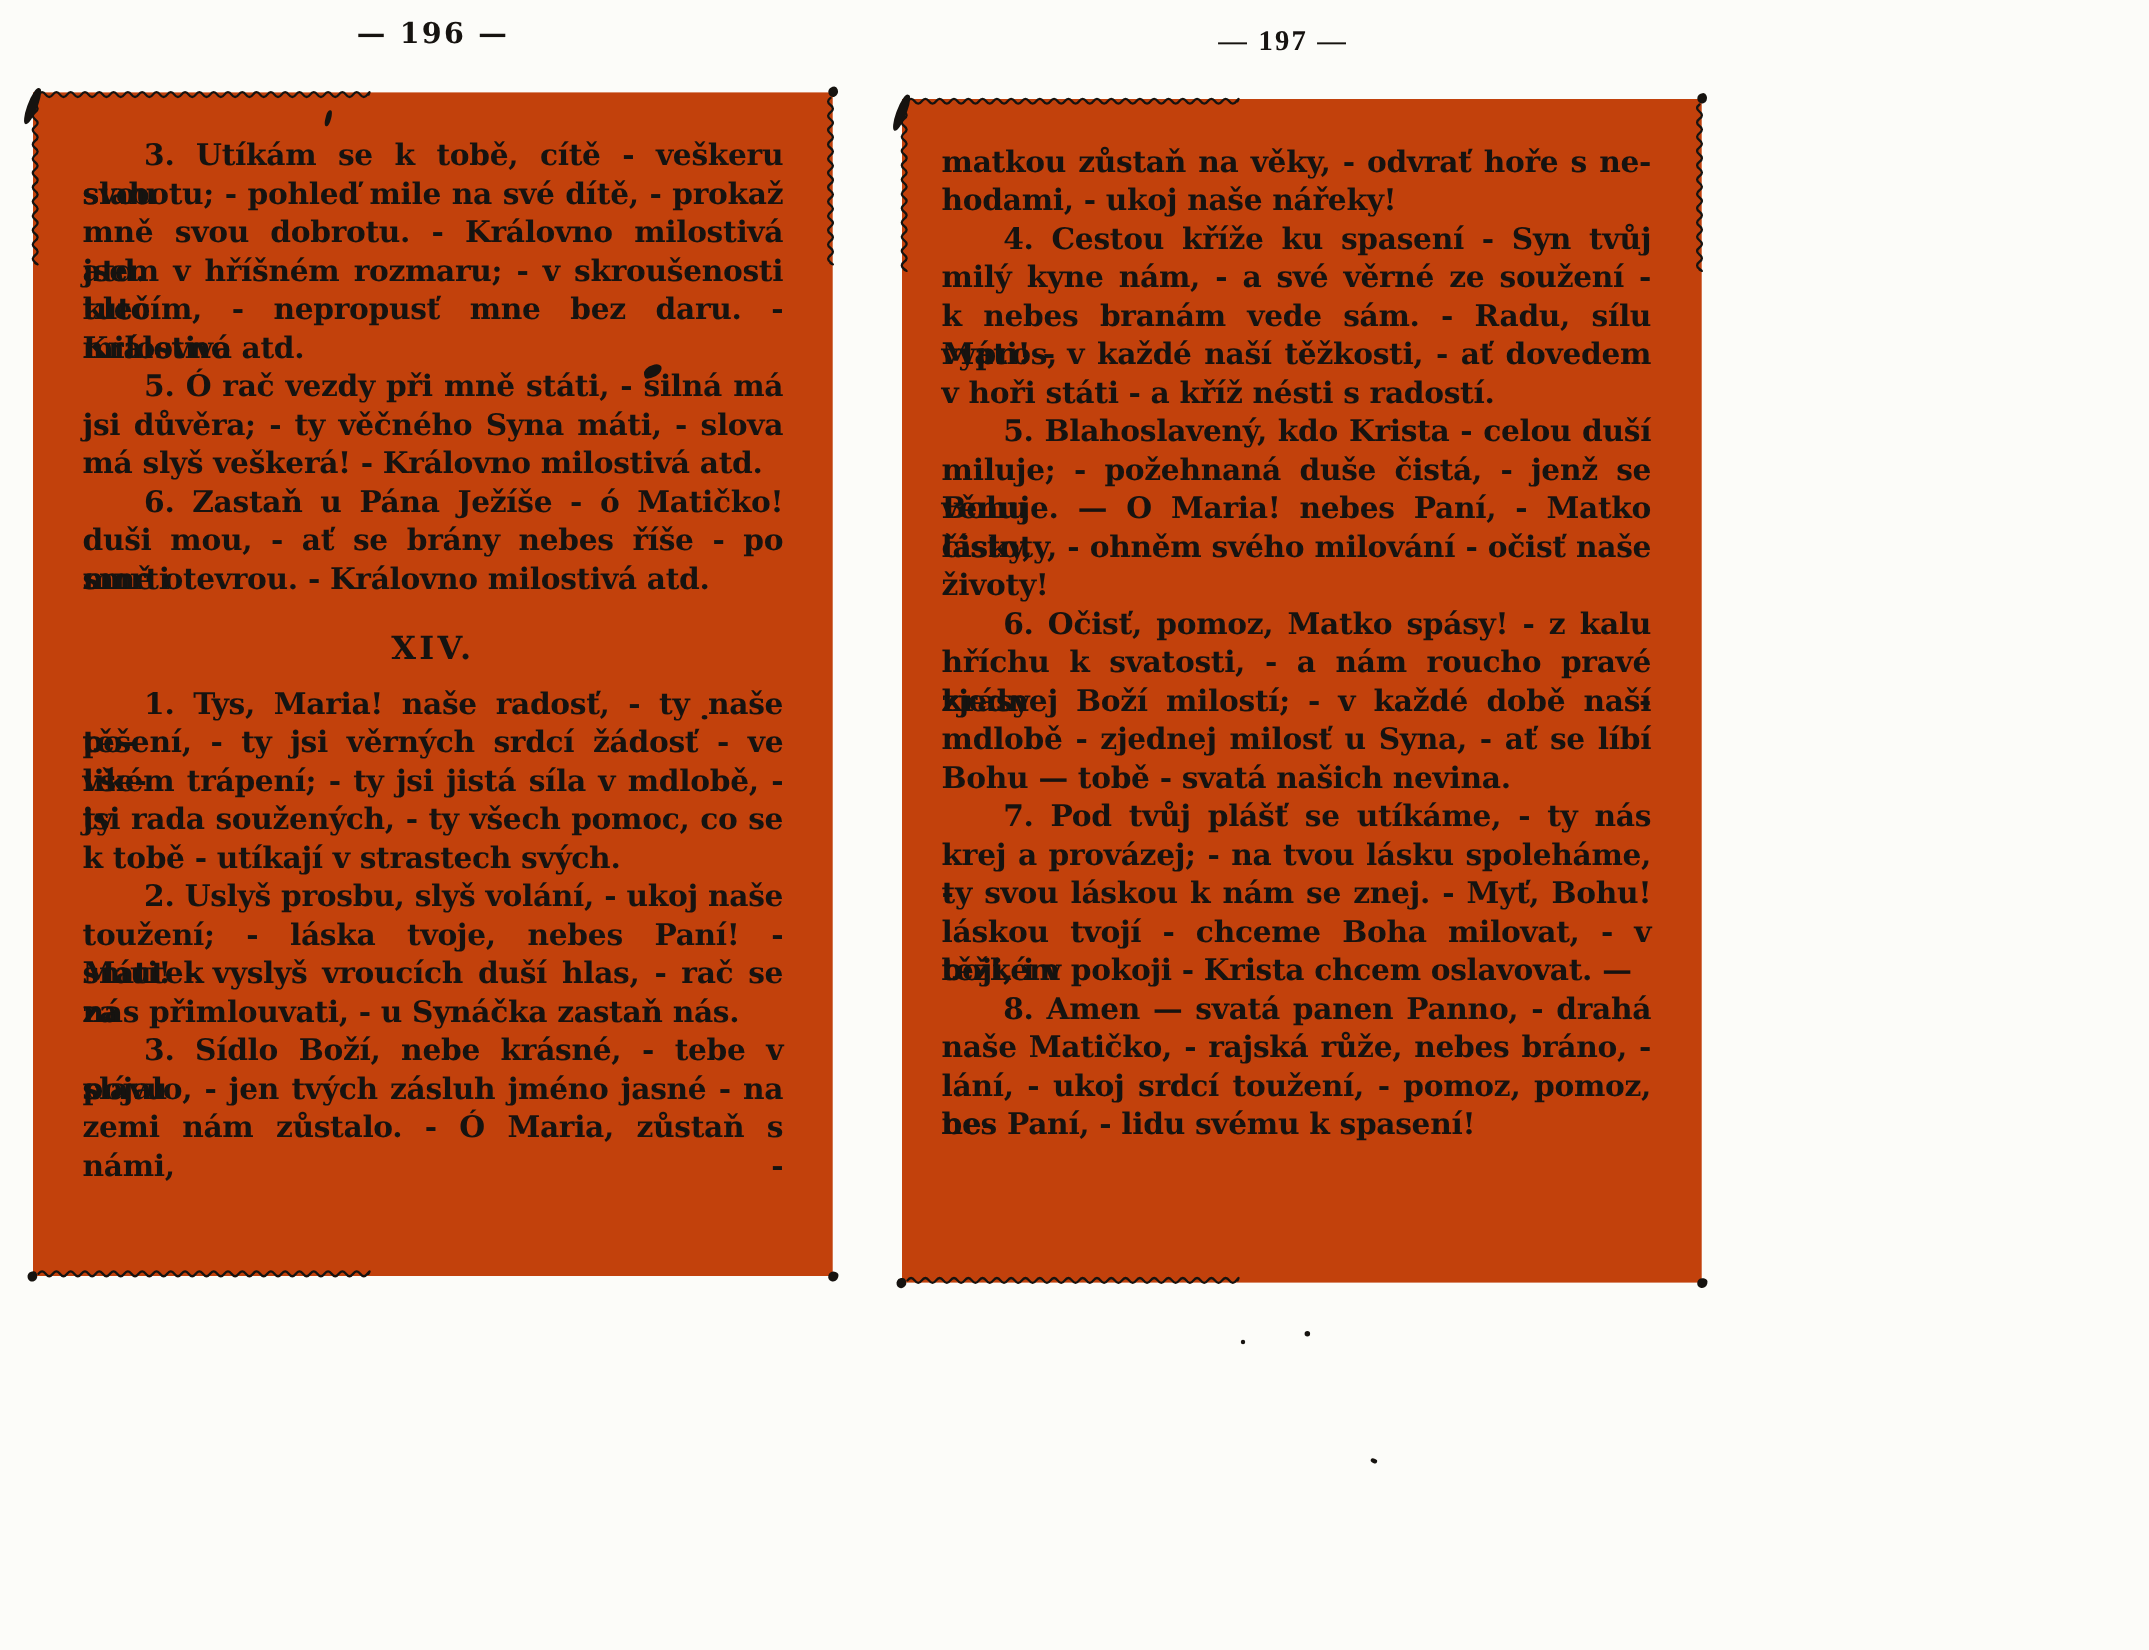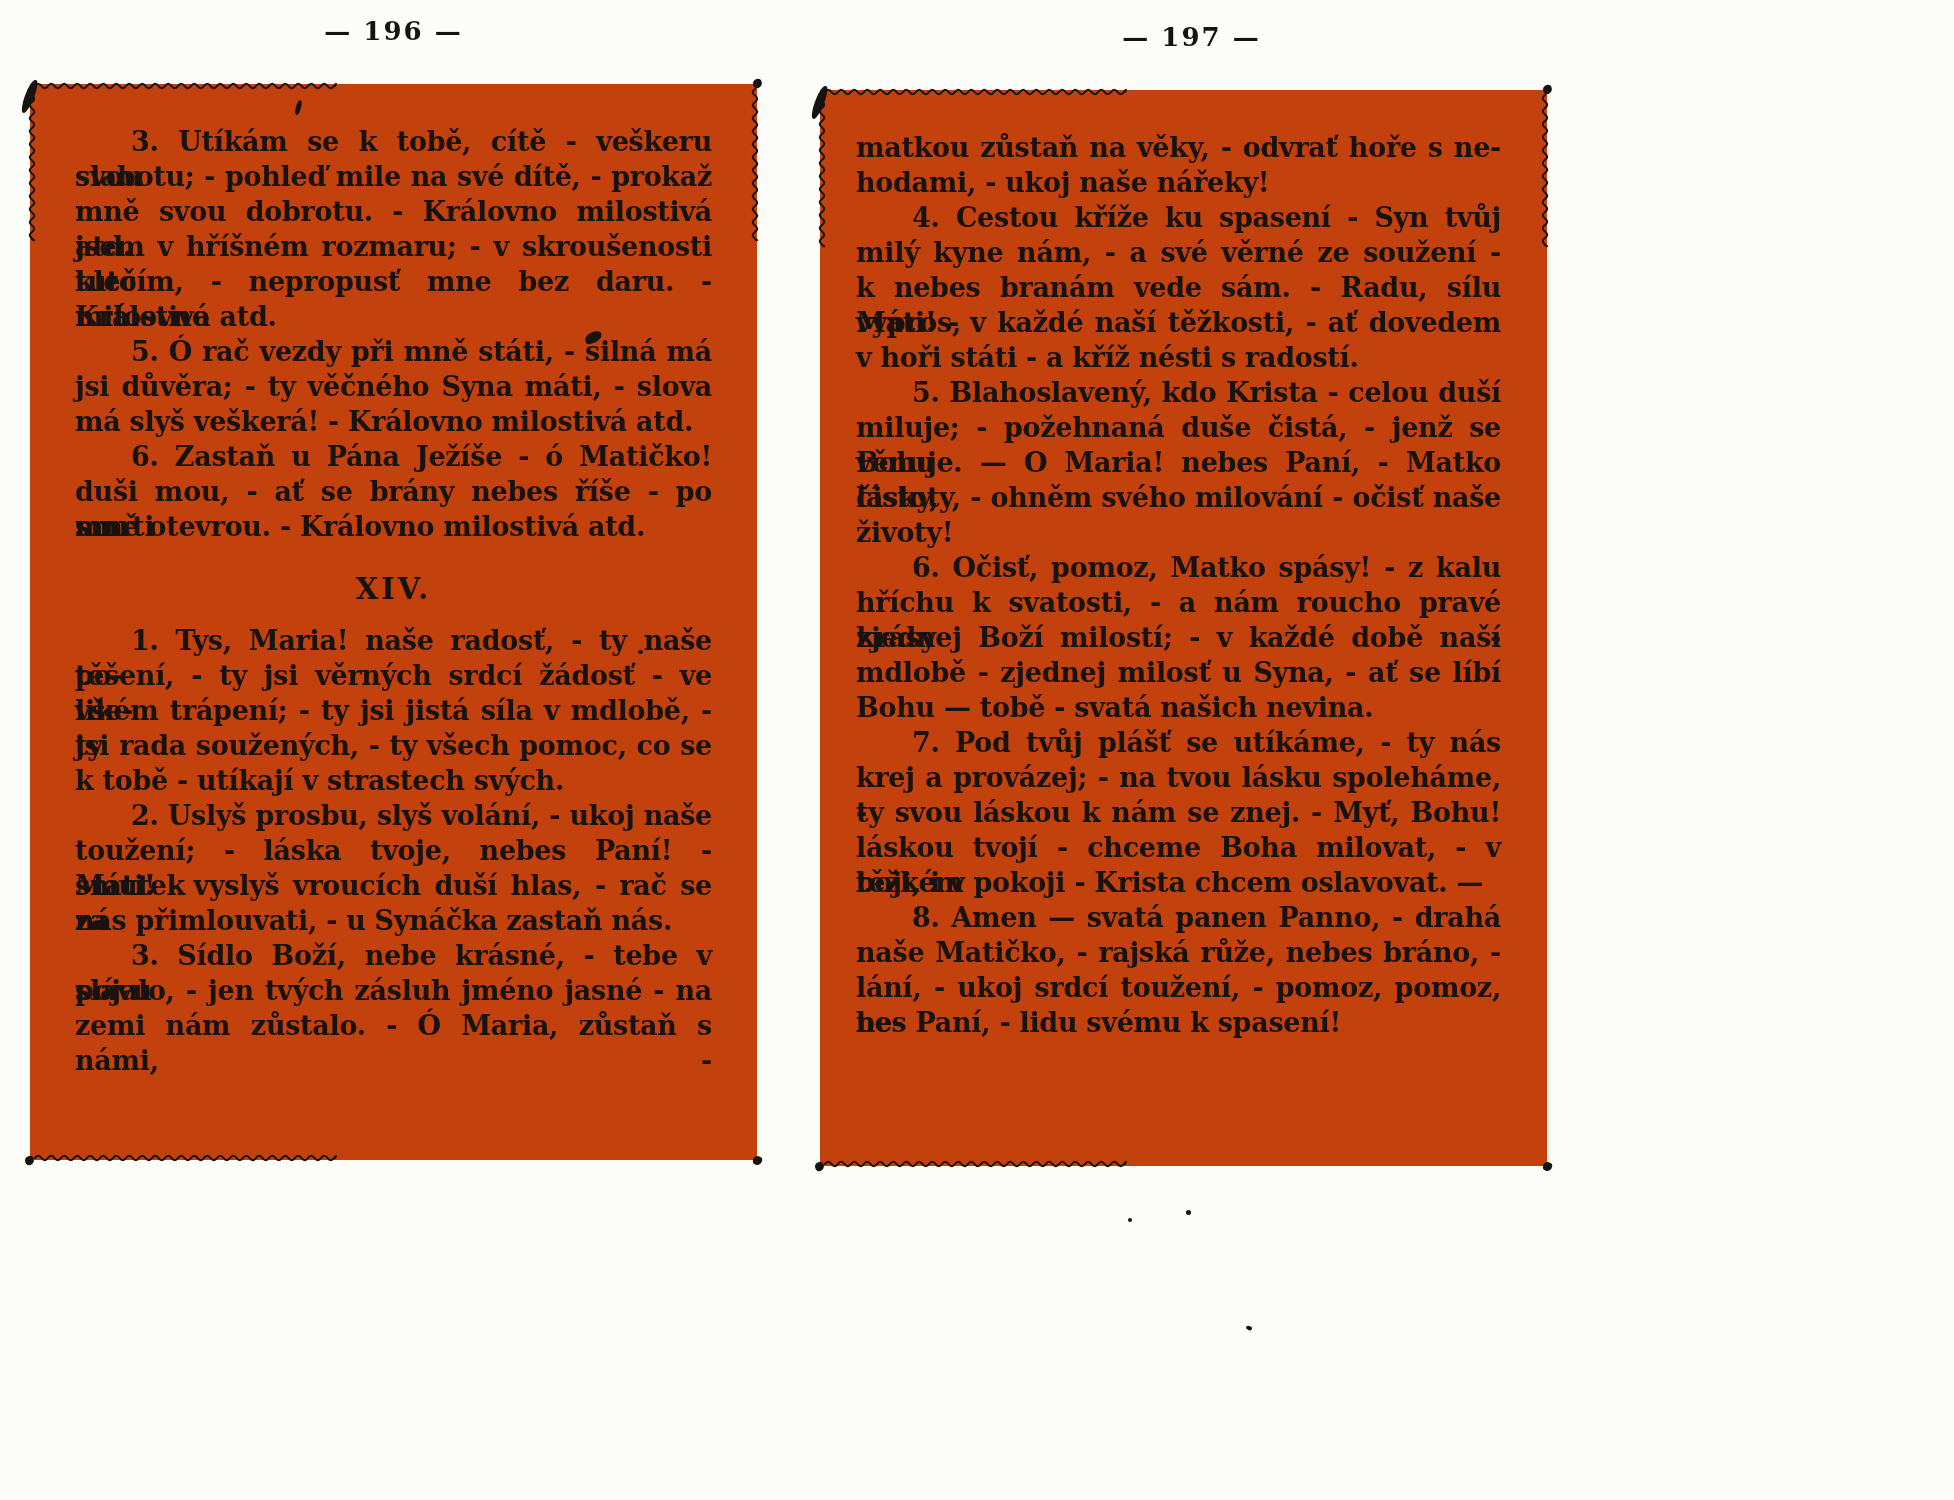--- a/index.html
+++ b/index.html
@@ -8,21 +8,21 @@
     background:#fcfcf9;
     font-family:"DejaVu Serif","Liberation Serif",serif;
     color:#161310;
   }
   .canvas{position:relative;width:1954px;height:1500px;}
   .pg-header{
     position:absolute;text-align:center;
     font-size:26px;font-weight:bold;letter-spacing:2px;
   }
   #hdr-l{left:30px;top:16px;width:727px;}
-  #hdr-r{left:828px;top:22px;width:727px;}
+  #hdr-r{left:803px;top:22px;width:727px;font-family:Liberation Serif, serif;}
   .page{position:absolute;background:#c2410c;}
   #page-left{left:30px;top:84px;width:727px;height:1076px;}
   #page-right{left:820px;top:90px;width:727px;height:1076px;}
   svg.wave{position:absolute;overflow:visible;}
   .wave.t{left:5px;right:5px;top:-3px;height:10px;}
   .wave.b{left:5px;right:5px;bottom:-3px;height:10px;}
   .wave.l{top:5px;bottom:5px;left:-3px;width:10px;}
   .wave.r{top:5px;bottom:5px;right:-3px;width:10px;}
   .cdot{position:absolute;width:9px;height:9px;background:#161310;border-radius:50% 40% 55% 45%;}
   .cdot.tl{left:-5px;top:-5px;transform:rotate(20deg);}

